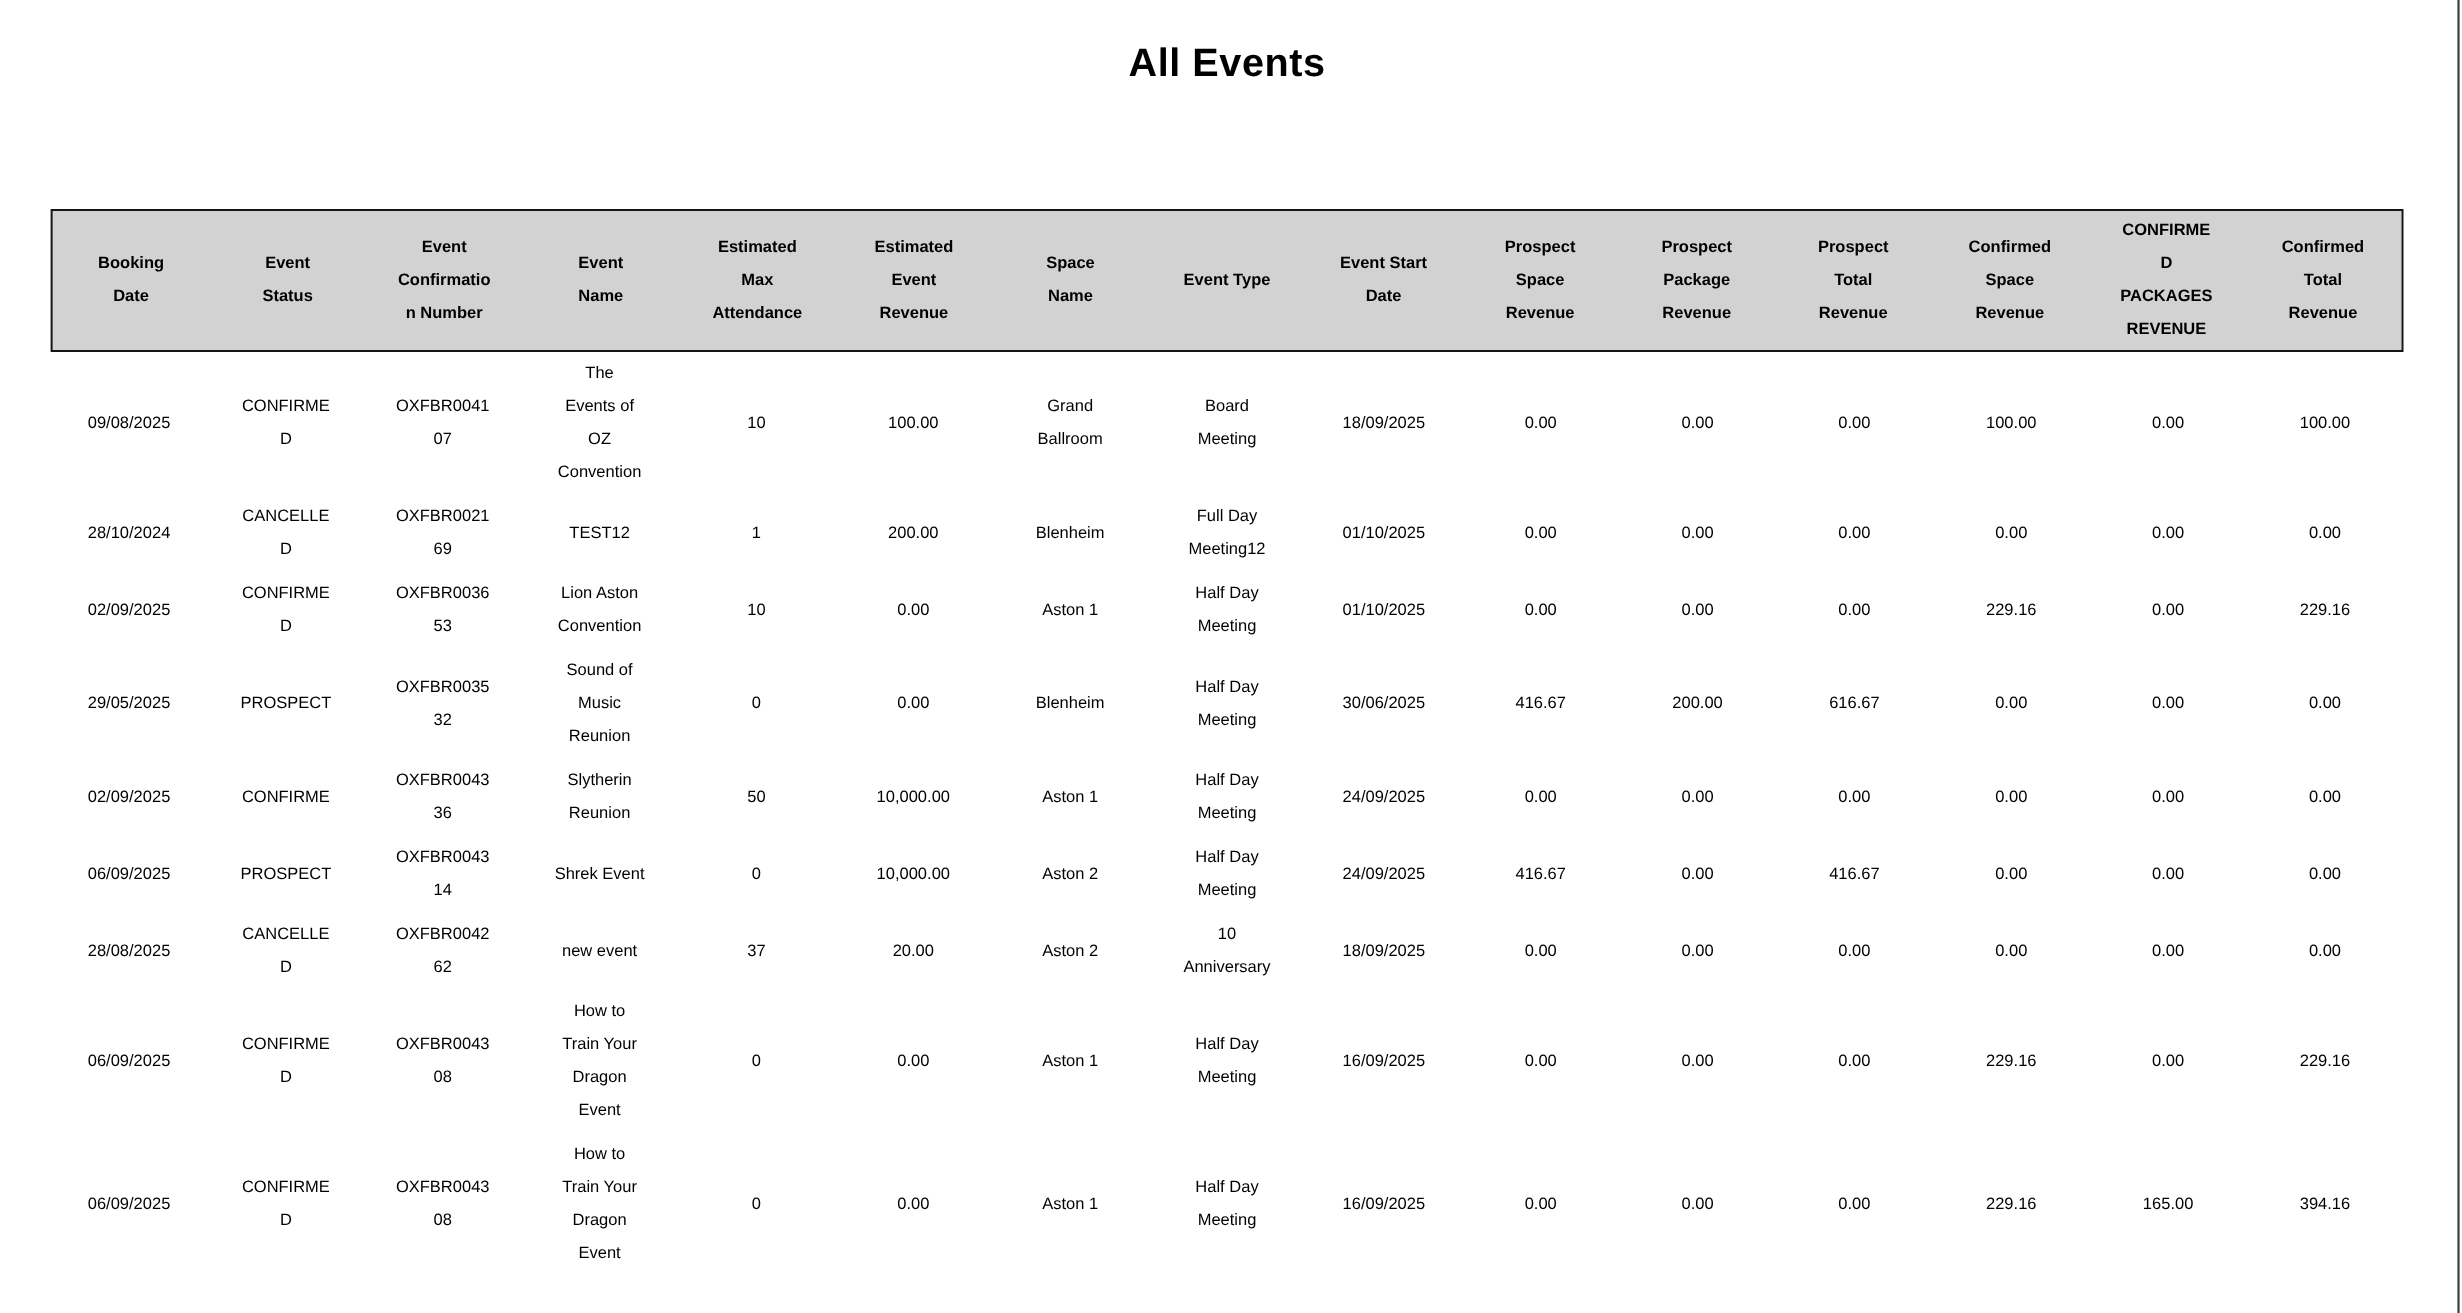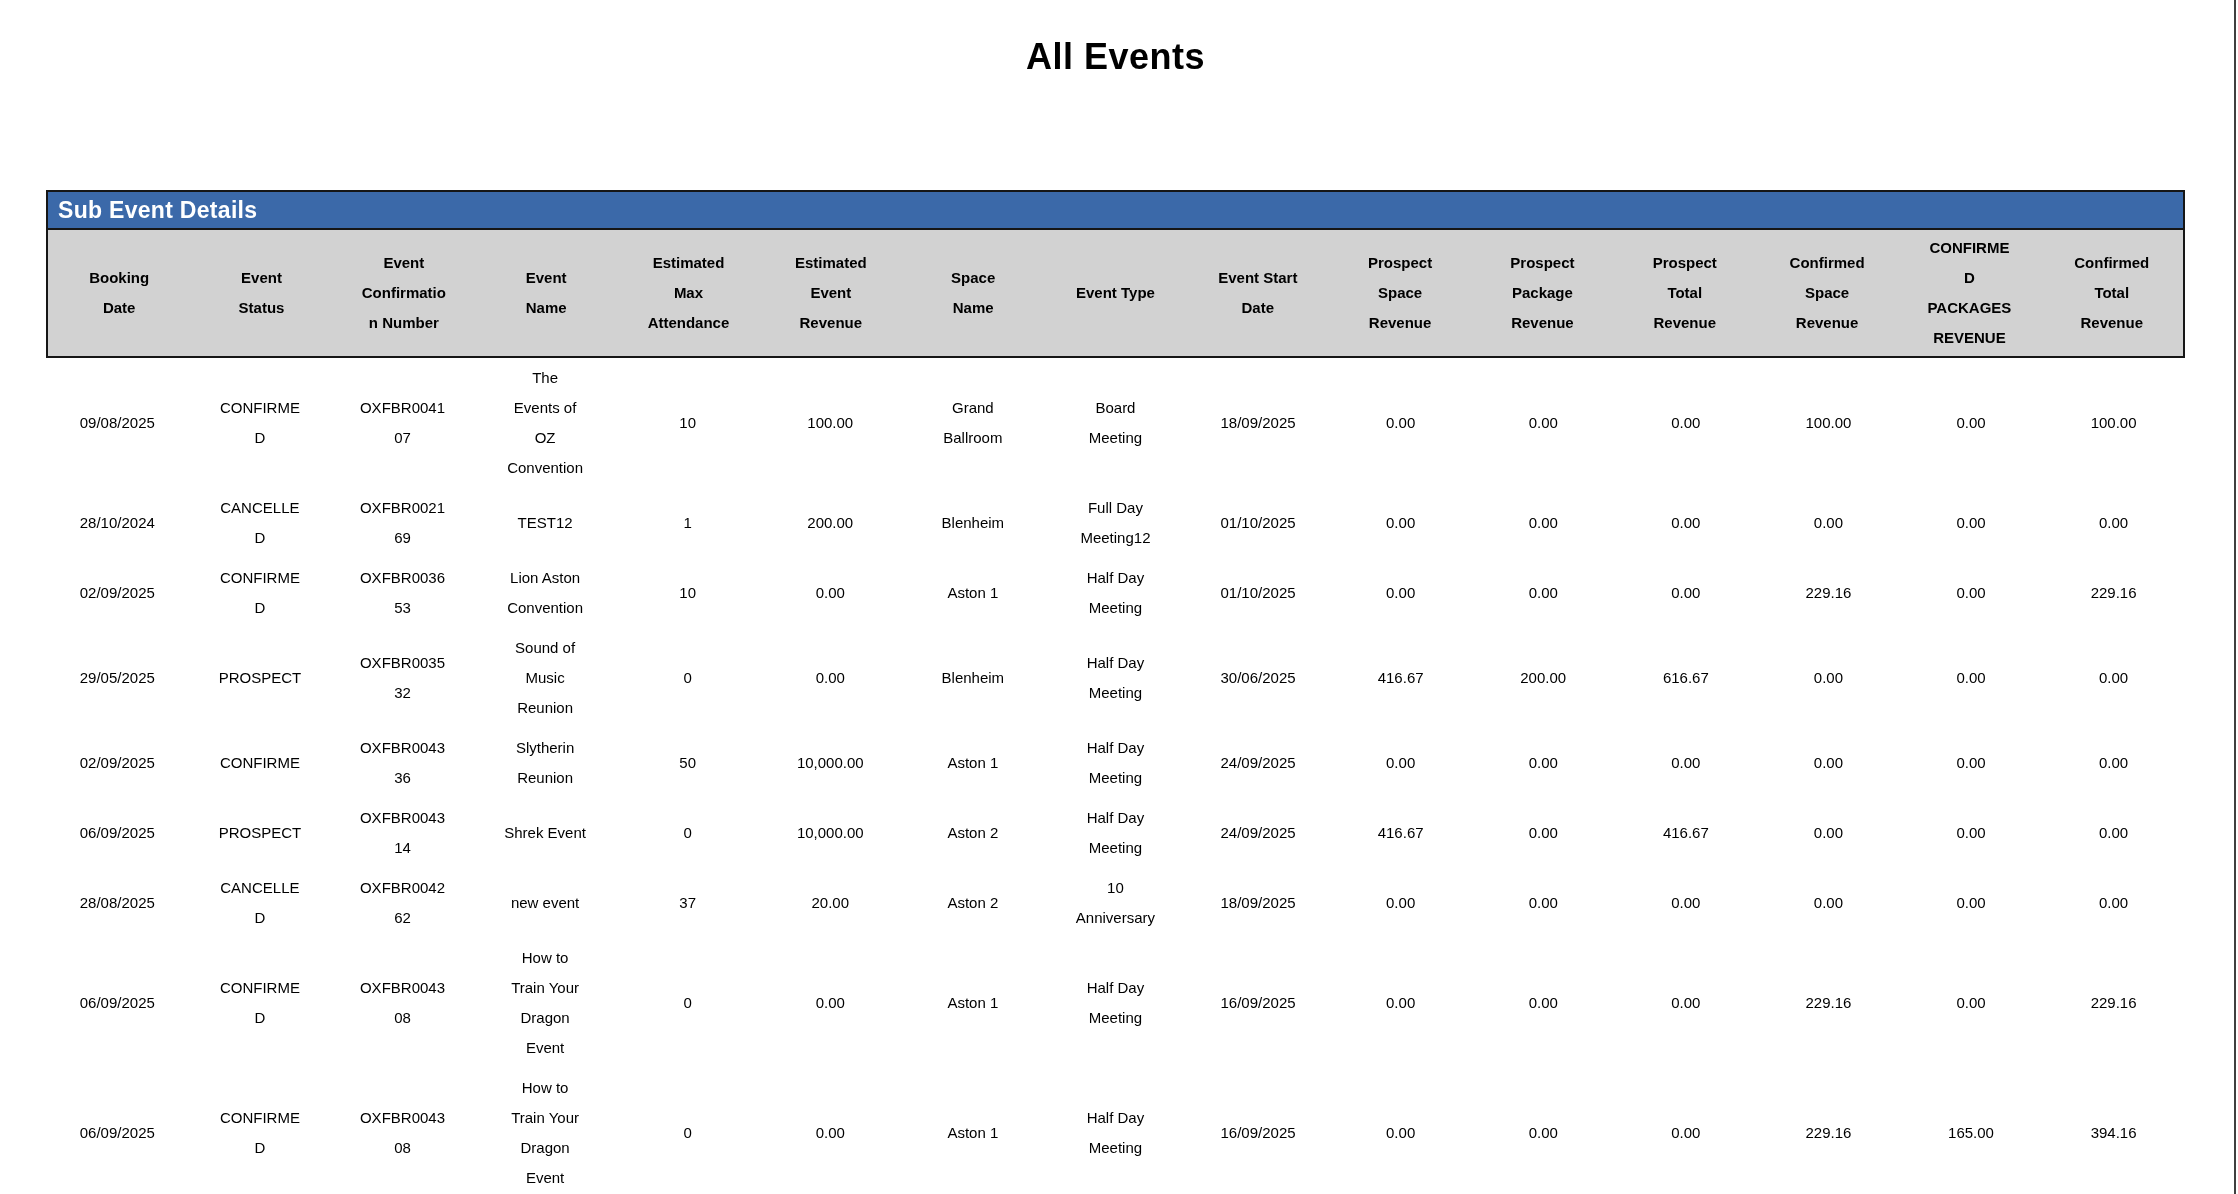--- a/index.html
+++ b/index.html
@@ -94,23 +94,20 @@
     box-sizing: border-box;
   }
 </style>
 </head>
 <body>
 
 <div class="page-title">All Events</div>
 
 <div class="report">
   <div class="table-head-wrap">
-    <div class="section-bar">
-      <span class="section-bar-label">Sub Event Details</span>
-    </div>
     <div class="header-row">
         <div class="hcell">Booking
 Date</div>
         <div class="hcell">Event
 Status</div>
         <div class="hcell">Event
 Confirmatio
 n Number</div>
         <div class="hcell">Event
 Name</div>

